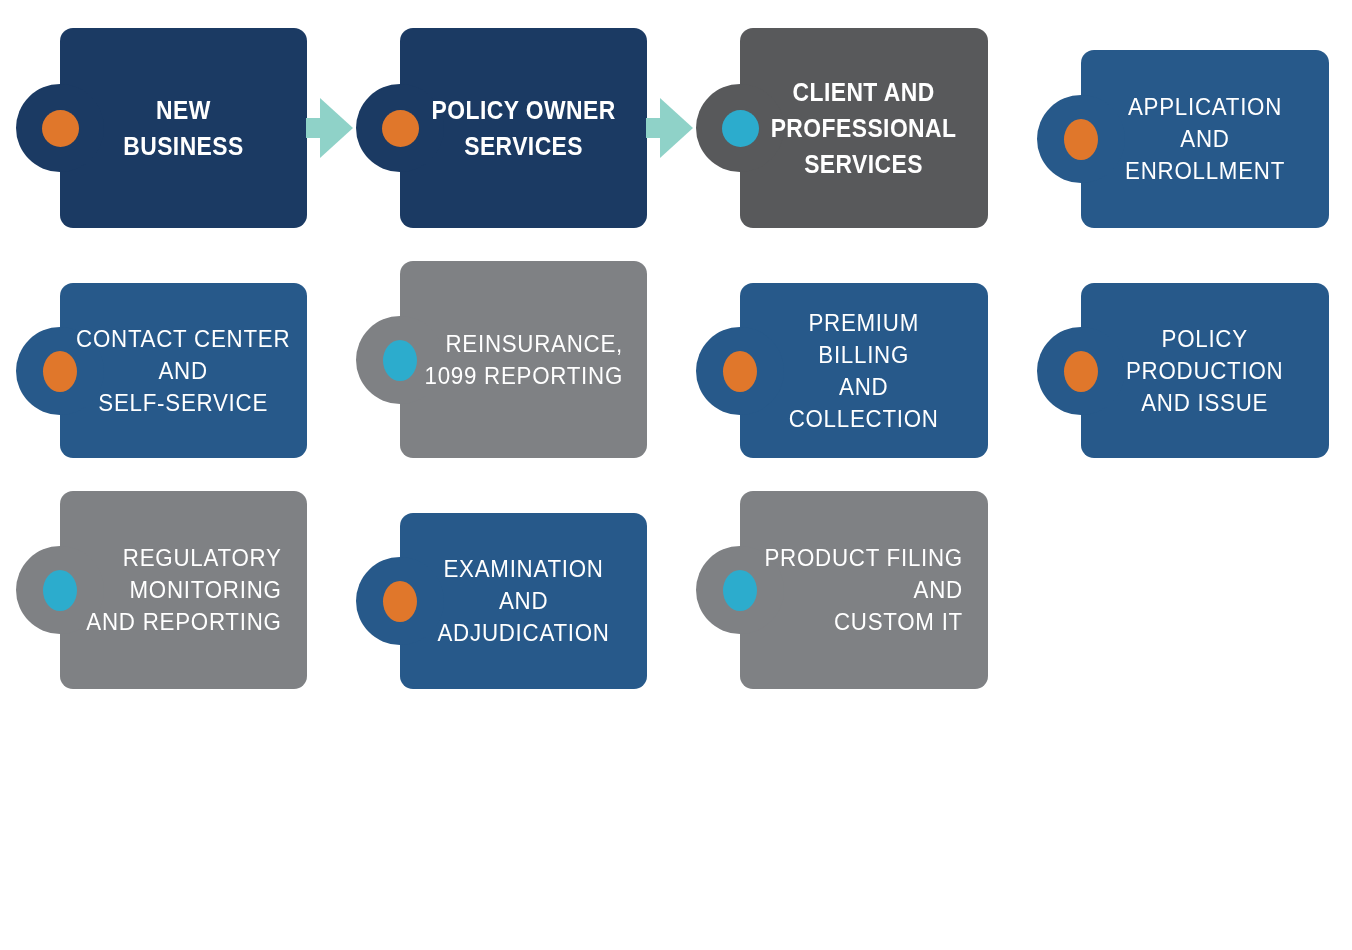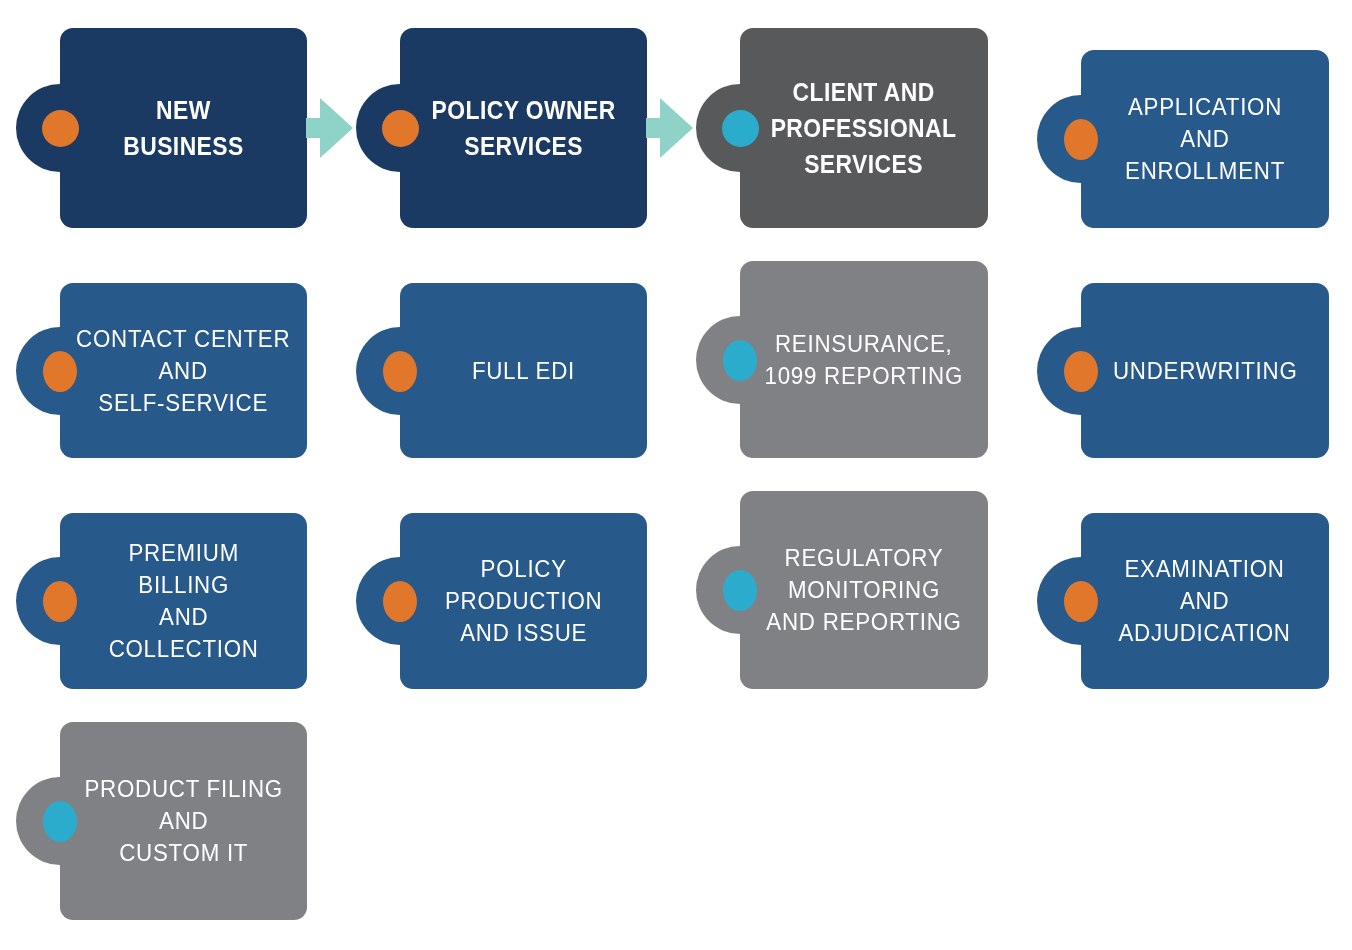--- a/index.html
+++ b/index.html
@@ -16,21 +16,21 @@
     row-gap:33px;
   }
   .box{
     position:relative;border-radius:13px;
     display:flex;align-items:center;justify-content:center;
     color:#ffffff;text-align:center;
   }
   .box.navy {background-color:var(--header-navy);}
   .box.blue {background-color:var(--body-blue);margin-top:22px;}
   .box.dgray{background-color:var(--header-gray);}
-  .box.lgray{background-color:var(--body-gray);}
+  .box.lgray{background-color:var(--body-gray);text-align:right;}
   .notch{
     position:absolute;left:-44px;top:50%;margin-top:-44px;
     width:88px;height:88px;border-radius:50%;
     background:inherit;
   }
   .dot{position:absolute;border-radius:50%;}
   .dot.orange{background:var(--dot-orange);}
   .dot.teal  {background:var(--dot-teal);}
   .box.hdr  .dot{width:37px;height:37px;left:-18px;top:50%;margin-top:-18px;}
   .box.bodyrow .dot{width:34px;height:41px;left:-17px;top:50%;margin-top:-20px;}
@@ -87,37 +87,27 @@
 AND
 ENROLLMENT</div>
     </div>
     <div class="box blue bodyrow">
       <span class="notch"></span>
       <span class="dot orange"></span>
       <div class="label">CONTACT CENTER
 AND
 SELF-SERVICE</div>
     </div>
-    <div class="box blue bodyrow">
-      <span class="notch"></span>
-      <span class="dot orange"></span>
-      <div class="label">FULL EDI</div>
-    </div>
     <div class="box lgray bodyrow">
       <span class="notch"></span>
       <span class="dot teal"></span>
       <div class="label">REINSURANCE,
 1099 REPORTING</div>
     </div>
 
-    <div class="box blue bodyrow">
-      <span class="notch"></span>
-      <span class="dot orange"></span>
-      <div class="label">UNDERWRITING</div>
-    </div>
     <div class="box blue bodyrow">
       <span class="notch"></span>
       <span class="dot orange"></span>
       <div class="label">PREMIUM
 BILLING
 AND
 COLLECTION</div>
     </div>
     <div class="box blue bodyrow">
       <span class="notch"></span>

